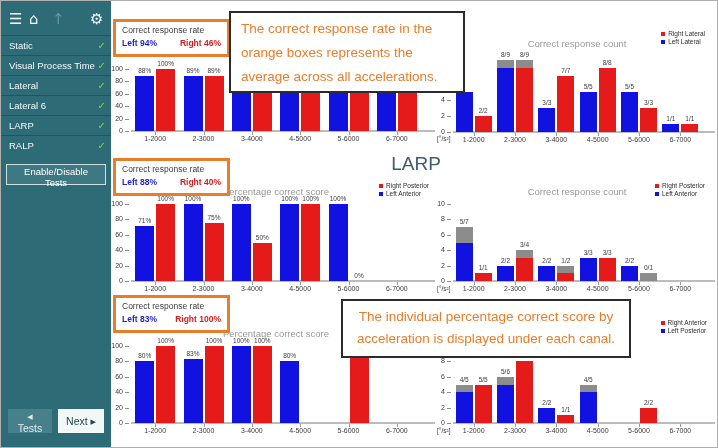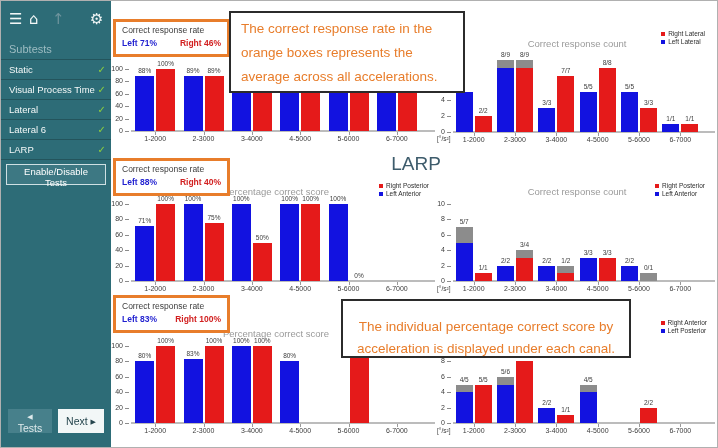--- a/index.html
+++ b/index.html
@@ -27,21 +27,21 @@
   
   .statbox{position:absolute;width:117px;height:38px;background:#fff;border:3px solid #E87D2B;
     box-sizing:border-box;padding:3px 6px 0 6px;z-index:5;}
   .sb-title{font-size:8.5px;color:#3c3c3c;}
   .sb-row{display:flex;justify-content:space-between;margin-top:3px;font-size:8.5px;font-weight:bold;}
   .sb-left{color:#1F1FD0;} .sb-right{color:#D22020;}
   .callout{position:absolute;background:#fff;border:2px solid #2B2B2B;box-sizing:border-box;
     color:#E87D2B;white-space:pre-line;z-index:6;}
   .callout1{left:228px;top:10px;width:236px;height:82px;font-size:13.5px;line-height:1.78;padding:4px 10px;}
   .callout2{left:340px;top:298px;width:290px;height:59px;font-size:13.5px;line-height:1.65;
-    padding:15px 6px;text-align:center;}
+    padding:5px 6px;text-align:center;}
   .section-title{position:absolute;left:375px;top:152px;width:80px;text-align:center;
     font-size:19px;color:#3E5C6C;z-index:2;}
   
   .plot{position:absolute;z-index:1;}
   .baseline{position:absolute;left:0;top:100%;margin-top:-1px;height:2px;background:#BCBCBC;}
   .ytick{position:absolute;left:-30px;width:22px;text-align:right;font-size:7px;color:#3c3c3c;}
   .ydash{position:absolute;left:-6px;width:4px;height:1px;background:#8c8c8c;}
   .xtick{position:absolute;top:100%;margin-top:1px;width:1px;height:3px;background:#999;}
   .xlabel{position:absolute;width:40px;text-align:center;font-size:7px;color:#3c3c3c;}
   .unit{position:absolute;font-size:6.5px;color:#3c3c3c;white-space:nowrap;}
@@ -57,21 +57,20 @@
 
 <div class="screen">
 
   <aside class="sidebar">
     <div class="sb-head">
         <button class="hicon" style="left: 8px;">☰</button>
         <button class="hicon" style="left: 28px;">⌂</button>
         <button class="hicon muted" style="left: 51px;">↑</button>
         <button class="hicon" style="left: 89px;">⚙</button>
       </div>
-    <div class="subtests">Subtests</div>
     <div class="menu">
         <div class="menu-item"><span class="mi-label">Static</span><span class="mi-check">✓</span></div>
         <div class="menu-item"><span class="mi-label">Visual Process Time</span><span class="mi-check">✓</span></div>
         <div class="menu-item"><span class="mi-label">Lateral</span><span class="mi-check">✓</span></div>
         <div class="menu-item"><span class="mi-label">Lateral 6</span><span class="mi-check">✓</span></div>
         <div class="menu-item"><span class="mi-label">LARP</span><span class="mi-check">✓</span></div>
         <div class="menu-item"><span class="mi-label">RALP</span><span class="mi-check">✓</span></div>
       </div>
     <button class="enable-btn">Enable/Disable Tests</button>
     <div class="navrow">
@@ -79,21 +78,21 @@
       <button class="btn-next"><span>Next</span> <span class="tri">▶</span></button>
     </div>
   </aside>
 
   <main>
     <div class="section-title">LARP</div>
 
     <div class="statbox" style="left:112px;top:18px;">
       <div class="sb-title">Correct response rate</div>
       <div class="sb-row">
-        <span class="sb-left">Left 71%</span>
+        <span class="sb-left">Left 94%</span>
         <span class="sb-right">Right 46%</span>
       </div>
     </div>
     <div class="statbox" style="left:112px;top:157px;">
       <div class="sb-title">Correct response rate</div>
       <div class="sb-row">
         <span class="sb-left">Left 88%</span>
         <span class="sb-right">Right 40%</span>
       </div>
     </div>

